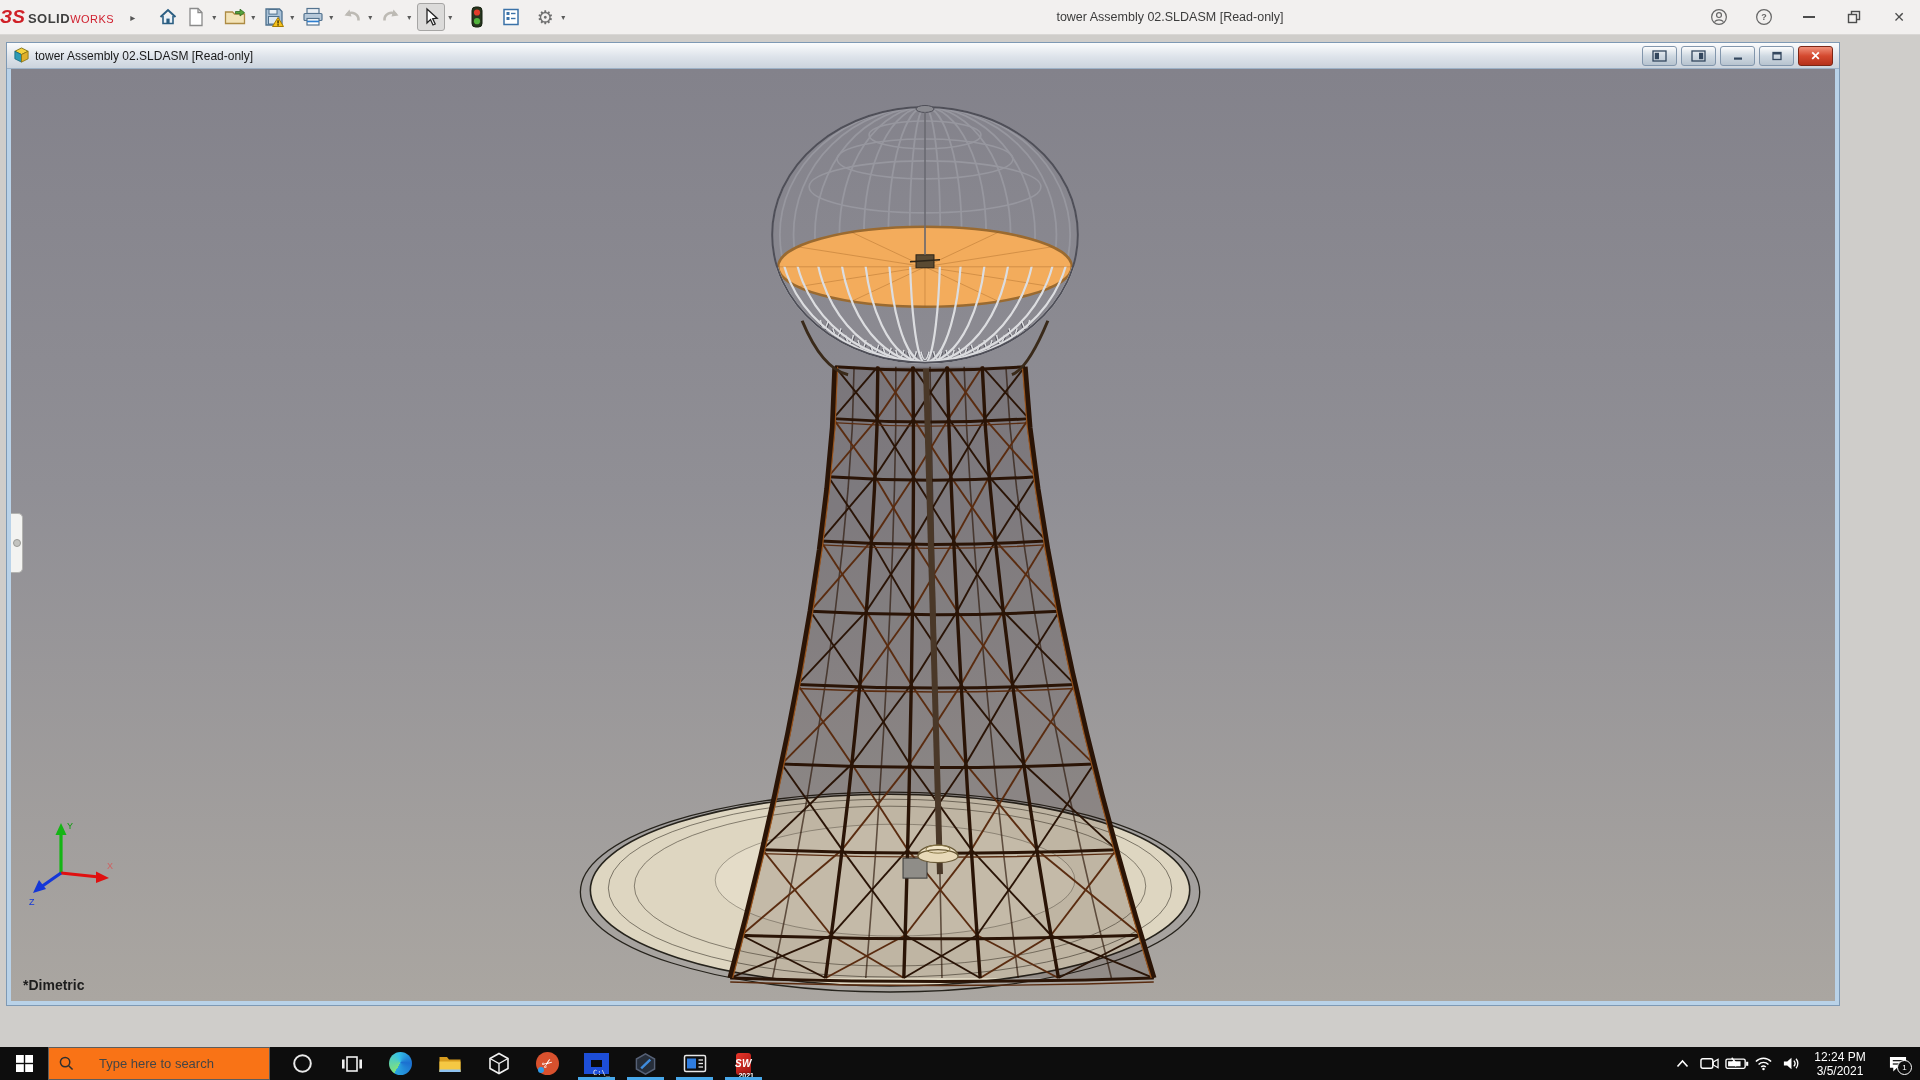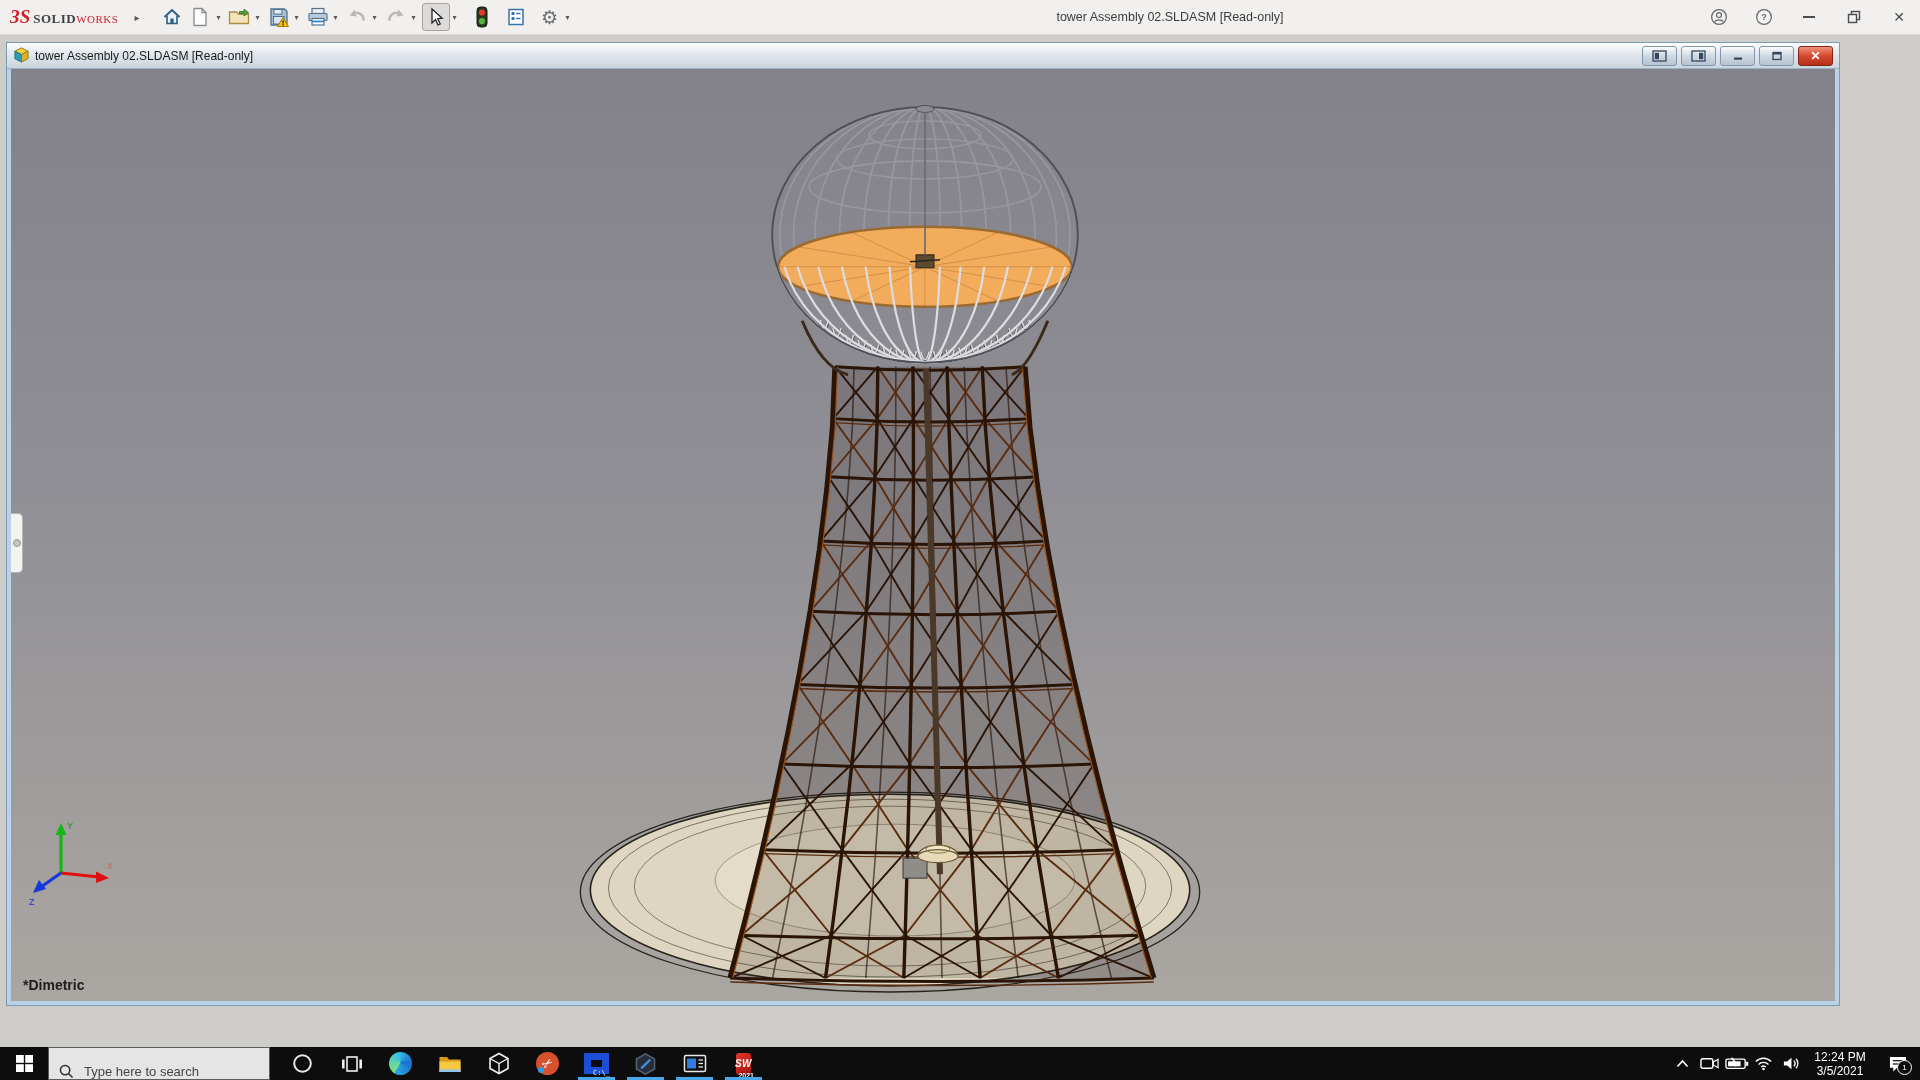--- a/index.html
+++ b/index.html
@@ -2,21 +2,21 @@
 <html><head>
 <meta charset="utf-8">
 <style>
   html,body{margin:0;padding:0;}
   body{width:1920px;height:1080px;overflow:hidden;position:relative;
        font-family:"Liberation Sans",sans-serif;background:#cfcdca;}
 
   
   .titlebar{position:absolute;top:0;left:0;right:0;height:34px;background:#f2f0ef;
             border-bottom:1px solid #d9d7d5;display:flex;align-items:center;z-index:40;}
-  .tb-left{display:flex;align-items:center;padding-left:10px;gap:2px;font-family:Liberation Serif, serif;}
+  .tb-left{display:flex;align-items:center;padding-left:0;gap:2px;}
   .sw-logo{display:flex;align-items:baseline;margin-right:14px;cursor:default;}
   .logo-glyph{color:#d02027;font-weight:bold;font-style:italic;font-size:19px;margin-right:3px;}
   .logo-bold{color:#404040;font-weight:bold;font-size:13px;letter-spacing:.5px;}
   .logo-light{color:#d0202f;font-weight:300;font-size:11px;letter-spacing:.5px;}
   .expand-arrow{color:#555;font-size:10px;margin-right:18px;}
   .tbtn{width:26px;height:26px;display:flex;align-items:center;justify-content:center;border-radius:3px;}
   .tbtn.pressed{background:#dcdbda;border:1px solid #a6a5a4;}
   .caret{font-size:8px;color:#5a5a5a;margin:0 4px 0 1px;}
   .tb-title{position:absolute;left:880px;width:580px;text-align:center;font-size:12.5px;color:#3c3c3c;}
   .tb-right{position:absolute;right:12px;display:flex;align-items:center;gap:27px;}
@@ -43,22 +43,22 @@
             border:1px solid #b3b3b0;border-left:none;border-radius:0 5px 5px 0;z-index:5;}
   .pane-tab::after{content:"";position:absolute;left:2px;top:25px;width:6px;height:6px;
                    border-radius:50%;background:#c3c3bf;border:1px solid #9a9a96;}
   .view-label{position:absolute;left:12px;top:908px;font-size:14px;font-weight:bold;color:#1d1d1d;z-index:5;}
   .triad{position:absolute;left:16px;top:748px;z-index:5;}
 
   
   .taskbar{position:absolute;left:0;right:0;top:1047px;height:33px;background:#0d0d0d;
            display:flex;align-items:center;z-index:50;}
   .start-btn{width:48px;height:33px;display:flex;align-items:center;justify-content:center;}
-  .search-box{width:222px;height:33px;background:#e5e5e5;border:1px solid #5c5c5c;box-sizing:border-box;
-              display:flex;align-items:flex-end;gap:10px;padding:0 10px;}
+  .search-box{width:222px;height:33px;background:#f97316;border:1px solid #5c5c5c;box-sizing:border-box;
+              display:flex;align-items:center;gap:25px;padding:0 10px;}
   .search-text{font-size:13px;color:#454545;white-space:nowrap;}
   .task-icons{display:flex;margin-left:8px;}
   .ticon{width:49px;height:33px;position:relative;display:flex;align-items:center;justify-content:center;}
   .indicator{position:absolute;bottom:0;left:6px;right:6px;height:3px;background:#48a8ea;}
   .edge-circle{width:23px;height:23px;border-radius:50%;
                background:conic-gradient(from 210deg at 50% 45%,#7ee07e,#35c1e8 38%,#1b6fd0 68%,#2aa7e0);}
   .snip-circle{width:23px;height:23px;border-radius:50%;background:#d8512e;position:relative;
                display:flex;align-items:center;justify-content:center;}
   .snip-circle .scissors{color:#fff;font-size:13px;transform:rotate(-35deg);}
   .snip-dot{position:absolute;left:2px;bottom:2px;width:6px;height:6px;border-radius:50%;background:#2f9be8;}

